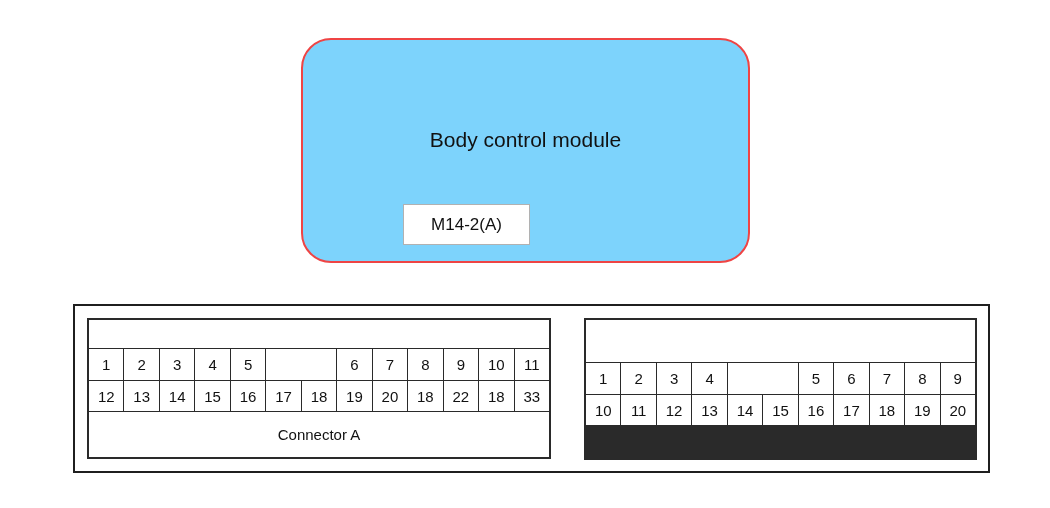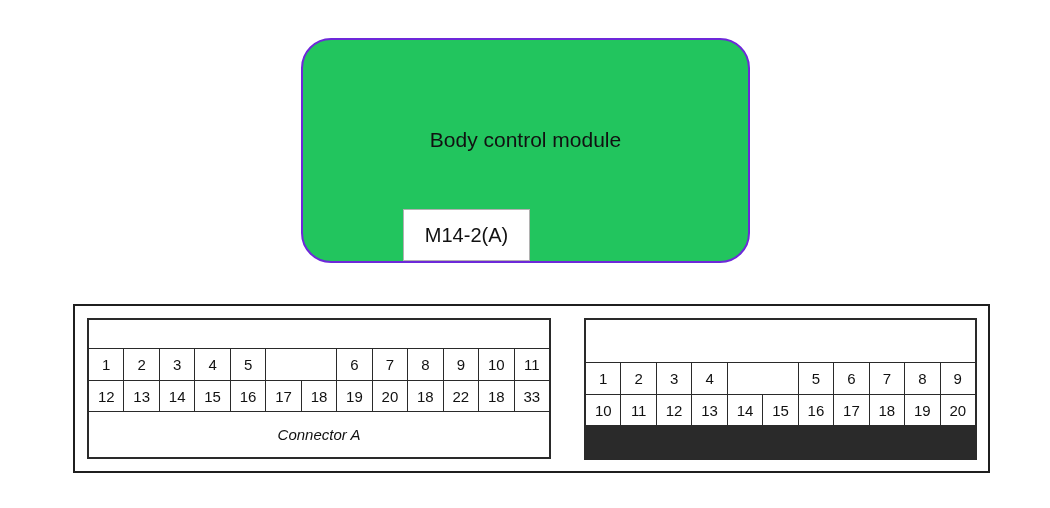--- a/index.html
+++ b/index.html
@@ -4,31 +4,31 @@
 <style>
   * { margin:0; padding:0; box-sizing:border-box; }
   html,body { background:#ffffff; }
   body {
     width:1050px; height:508px; position:relative; overflow:hidden;
     font-family:"Liberation Sans", sans-serif; color:#1a1a1a;
   }
   
   .bcm {
     position:absolute; left:301px; top:38px; width:449px; height:225px;
-    border:2px solid #6d28d9; border-radius:30px; background:#22c55e;
+    border:2px solid #ef4444; border-radius:30px; background:#7dd3fc;
   }
   .bcm-title {
     position:absolute; left:0; right:0; top:88px; text-align:center;
     font-size:21px; line-height:24px; color:#111;
   }
   .conn-tag {
-    position:absolute; bottom:0; height:52px; width:127px;
+    position:absolute; bottom:16px; height:41px; width:127px;
     border:1px solid #b1b1b1; background:#ffffff;
     display:flex; align-items:center; justify-content:center;
-    font-size:20px; color:#111;
+    font-size:17px; color:#111;
   }
   .tag-a { left:100px; }
   .tag-b { left:252px; }
   
   .panel {
     position:absolute; left:73px; top:304px; width:917px; height:169px;
     border:2px solid #1f1f1f; background:#ffffff;
   }
   .pin-table {
     position:absolute; display:grid; gap:1px;
@@ -42,21 +42,21 @@
     left:12px; top:12px; width:464px; height:141px;
     grid-template-columns:repeat(13, 1fr);
     grid-template-rows:28px 31px 30px 1fr;
   }
   .conn-b {
     left:509px; top:12px; width:393px; height:142px;
     grid-template-columns:repeat(11, 1fr);
     grid-template-rows:42px 31px 30px 1fr;
   }
   .span2  { grid-column:span 2; }
-  .full   { grid-column:1 / -1;font-style:italic; }
+  .full   { grid-column:1 / -1; }
   .band-label { font-size:16px; }
 </style>
 </head>
 <body>
 
 <div class="bcm">
   <div class="bcm-title">Body control module</div>
   <div class="conn-tag tag-a">M14-2(A)</div>
 </div>
 

